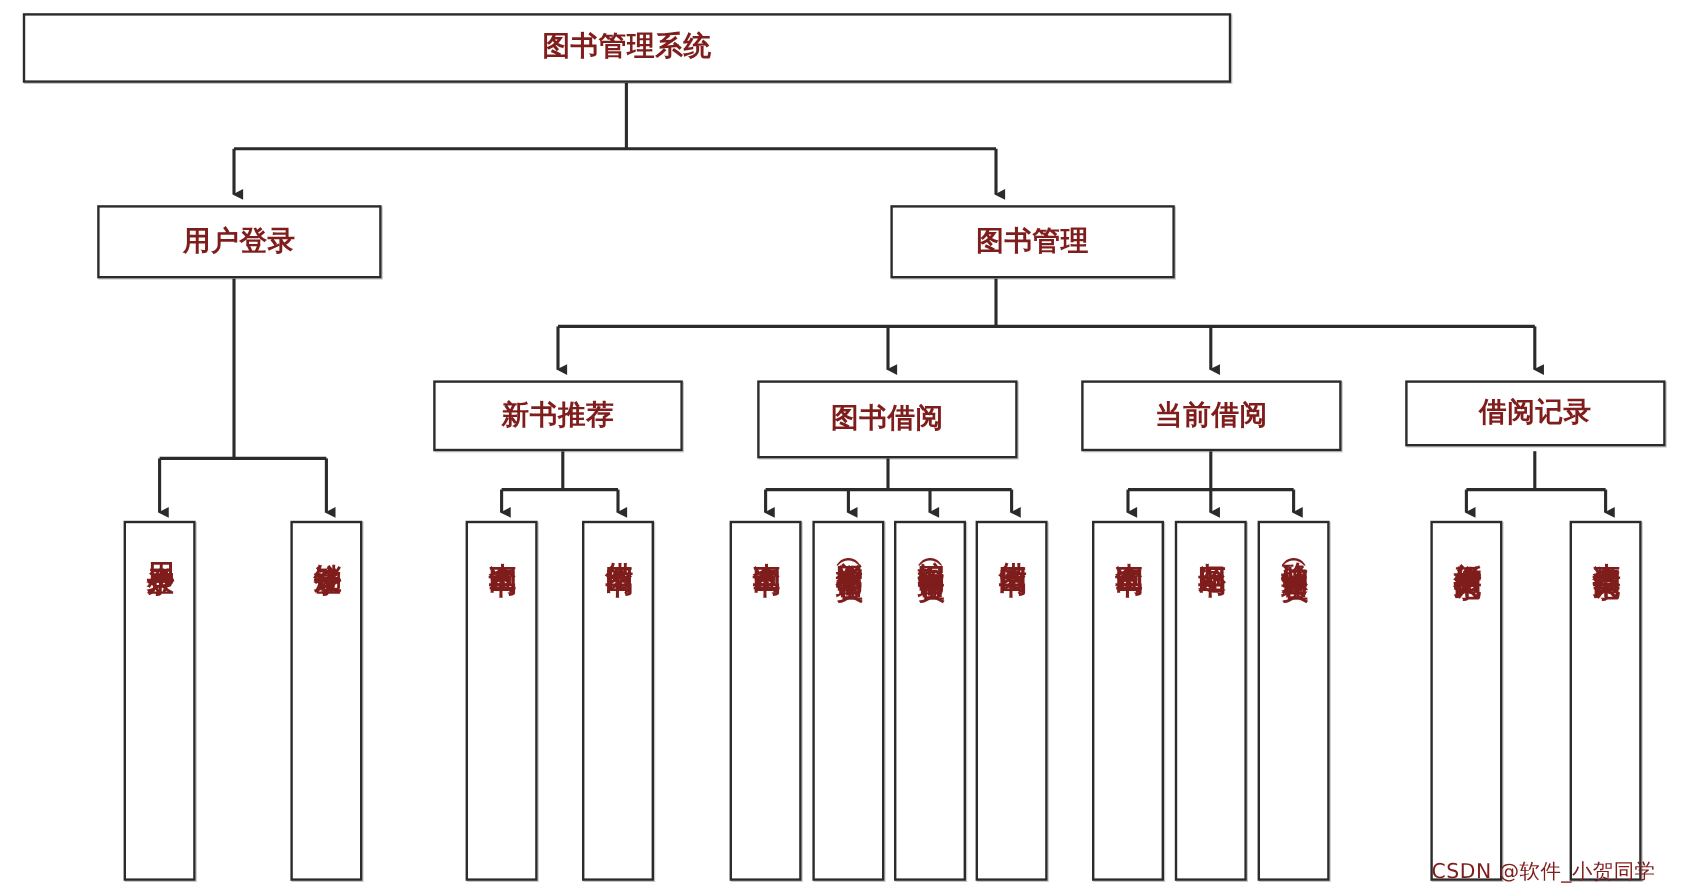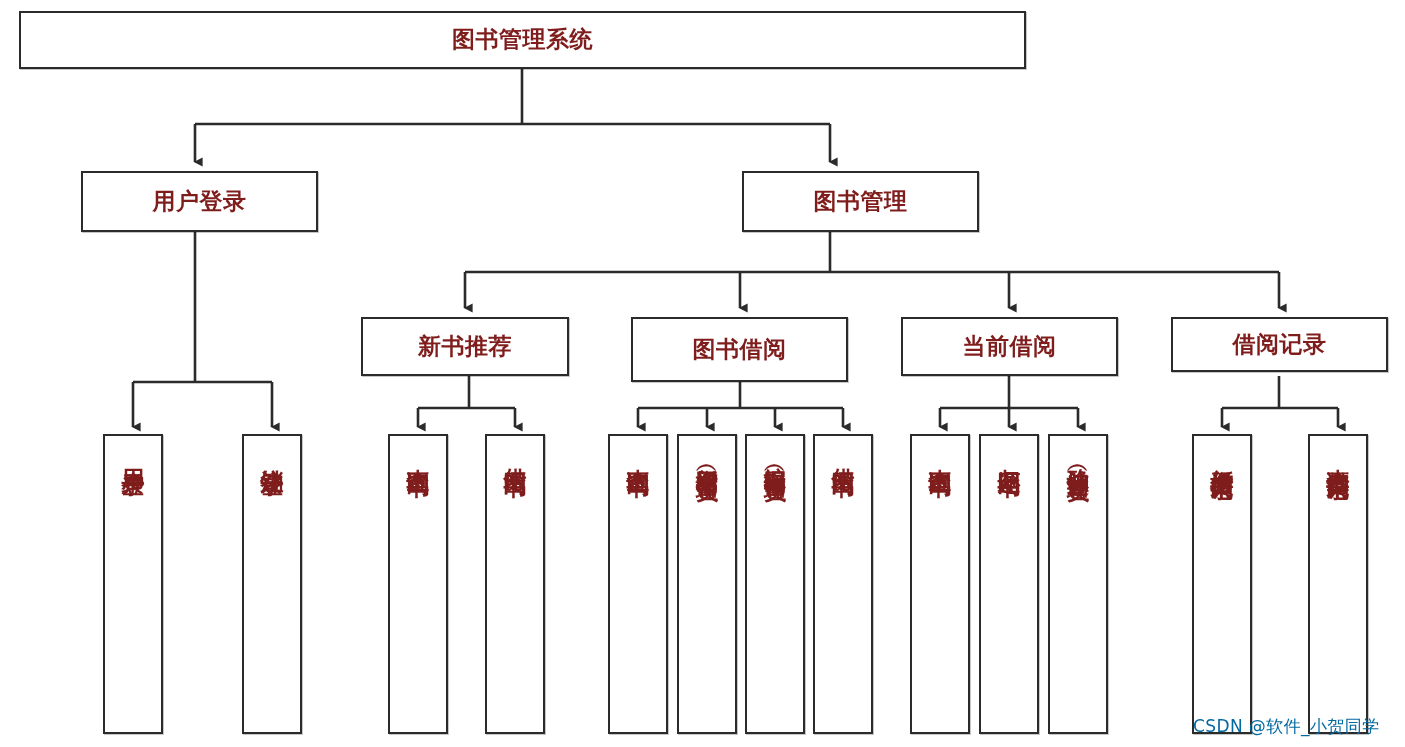--- a/index.html
+++ b/index.html
@@ -61,21 +61,21 @@
     line-height: 1.18;
     letter-spacing: 2px;
     text-align: left;
   }
   .node.leaf.tall .lbl {
     font-size: 22px;
   }
   .watermark {
     position: absolute;
     font-size: 17px;
-    color: #0369a1;
+    color: #7f1d1d;
     white-space: nowrap;
     letter-spacing: 0.4px;
     text-align: right;
   }
 </style>
 </head>
 <body>
 
 <div id="canvas">
 

